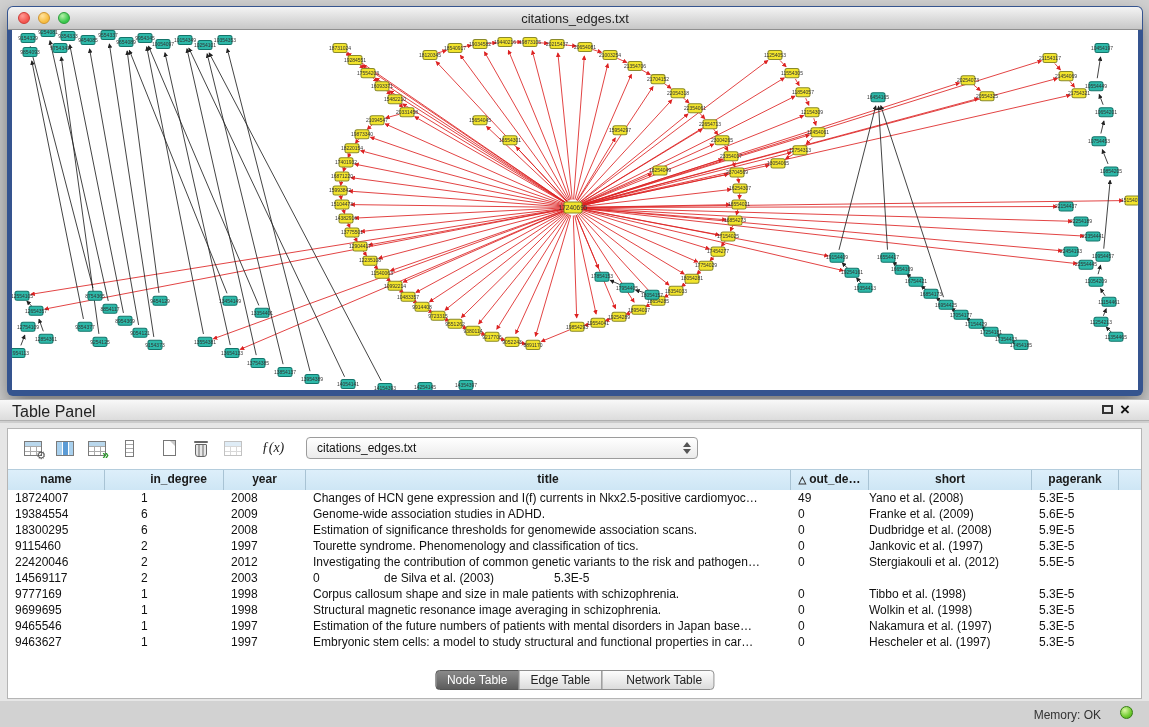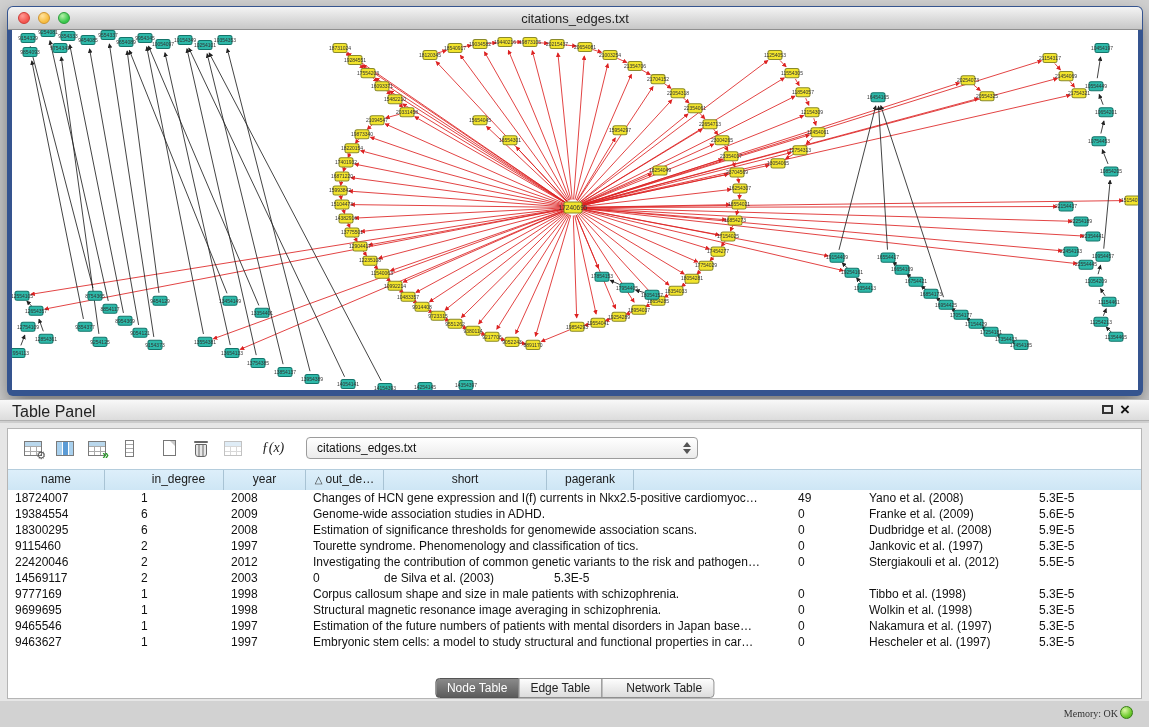--- a/index.html
+++ b/index.html
@@ -47,39 +47,39 @@
   .ic-delete-table::before{content:"";position:absolute;top:-4px;left:-2px;right:-2px;height:2px;background:#666;border-radius:1px;}
   .ic-function-builder{width:24px;height:18px;}
   .ic-function-builder::before{content:"\0192(x)";font-family:"Liberation Serif",serif;font-style:italic;font-size:14px;color:#222;line-height:18px;}
   .combobox{margin-left:16px;width:392px;height:22px;border:1px solid #9c9c9c;border-radius:4px;background:linear-gradient(#ffffff,#ebebeb);display:flex;align-items:center;padding:0 6px 0 10px;font-size:12px;color:#111;box-sizing:border-box;}
   .combobox .cbtext{flex:1;}
   .cb-arrows{display:inline-flex;flex-direction:column;align-items:center;gap:2px;}
   .cb-arrows::before{content:"";border-left:4px solid transparent;border-right:4px solid transparent;border-bottom:5px solid #555;display:block;}
   .cb-arrows::after{content:"";border-left:4px solid transparent;border-right:4px solid transparent;border-top:5px solid #555;display:block;}
 
   
-  .thead{position:absolute;left:0;right:0;top:40px;height:32px;display:flex;background:linear-gradient(#ddeffa,#c6e1f2);border-top:1px solid #b4cddd;border-bottom:1px solid #9cb7c7;box-sizing:border-box;}
+  .thead{position:absolute;left:0;right:0;top:40px;height:32px;display:flex;background:linear-gradient(#ddeffa,#c6e1f2);border-top:1px solid #b4cddd;border-bottom:1px solid #9cb7c7;box-sizing:border-box;font-weight:bold;}
   .th{font-size:12px;color:#1a1a1a;text-align:center;line-height:18px;border-right:1px solid #a8c3d4;box-sizing:border-box;overflow:hidden;white-space:nowrap;}
   .th .sort{font-size:10px;margin-right:3px;color:#333;}
   .tbody{position:absolute;left:0;right:0;top:61px;bottom:32px;overflow:hidden;background:#fff;}
   .trow{display:flex;height:16px;line-height:16px;}
   .td{font-size:12px;color:#111;box-sizing:border-box;overflow:hidden;white-space:nowrap;padding-left:7px;}
   .td.ctr{text-align:left;padding-left:0;}
   .c0{width:97px;}.c1{width:90px;margin-left:29px;}.c2{width:82px;}.c3{width:485px;}.c4{width:78px;}.c5{width:163px;}.c6{width:87px;}.c7{flex:1;border-right:none;}
 
   
-  .tabs{position:absolute;bottom:0;left:50%;transform:translateX(-50%);display:flex;justify-content:space-between;}
+  .tabs{position:absolute;bottom:8px;left:50%;transform:translateX(-50%);display:flex;justify-content:space-between;}
   .tab{font-size:12px;padding:2px 11px;border:1px solid #8f8f8f;background:linear-gradient(#fdfdfd,#dcdcdc);color:#222;margin-left:-1px;font-family:"Liberation Sans",sans-serif;}
   .tab:first-child{border-radius:4px 0 0 4px;margin-left:0;}
   .tab:last-child{border-radius:0 4px 4px 0;padding-left:24px;}
   .tab.active{background:linear-gradient(#8a8a8a,#5c5c5c);color:#fff;border-color:#555;}
 
   
   .statusbar{position:absolute;left:0;bottom:0;width:100%;height:26px;}
-  .memlabel{position:absolute;right:31px;top:7px;font-size:10px;color:#333;font-family:Liberation Serif, serif;}
+  .memlabel{position:absolute;right:48px;top:7px;font-size:12px;color:#333;}
   .memdot{position:absolute;right:16px;top:5px;width:13px;height:13px;border-radius:50%;background:radial-gradient(circle at 35% 30%,#dcf7a6,#6fcb2f 60%,#449e1c);border:1px solid #357d13;box-sizing:border-box;}
 </style>
 </head>
 <body>
 
 <div class="graph-window">
   <div class="titlebar">
     <span class="tl red"></span>
     <span class="tl yel"></span>
     <span class="tl grn"></span>
@@ -900,20 +900,21 @@
         </button>
         <div class="combobox">
           <span class="cbtext">citations_edges.txt</span>
           <span class="cb-arrows"></span>
         </div>
       </div>
     <div class="thead" id="thead">
         <div class="th c0">name</div>
         <div class="th c1">in_degree</div>
         <div class="th c2">year</div>
+        <div class="th c3">title</div>
         <div class="th c4"><span class="sort">△</span>out_de…</div>
         <div class="th c5">short</div>
         <div class="th c6">pagerank</div>
         <div class="th c7"></div>
       </div>
     <div class="tbody" id="tbody">
         <div class="trow">
           <div class="td c0">18724007</div>
           <div class="td c1">1</div>
           <div class="td c2">2008</div>

